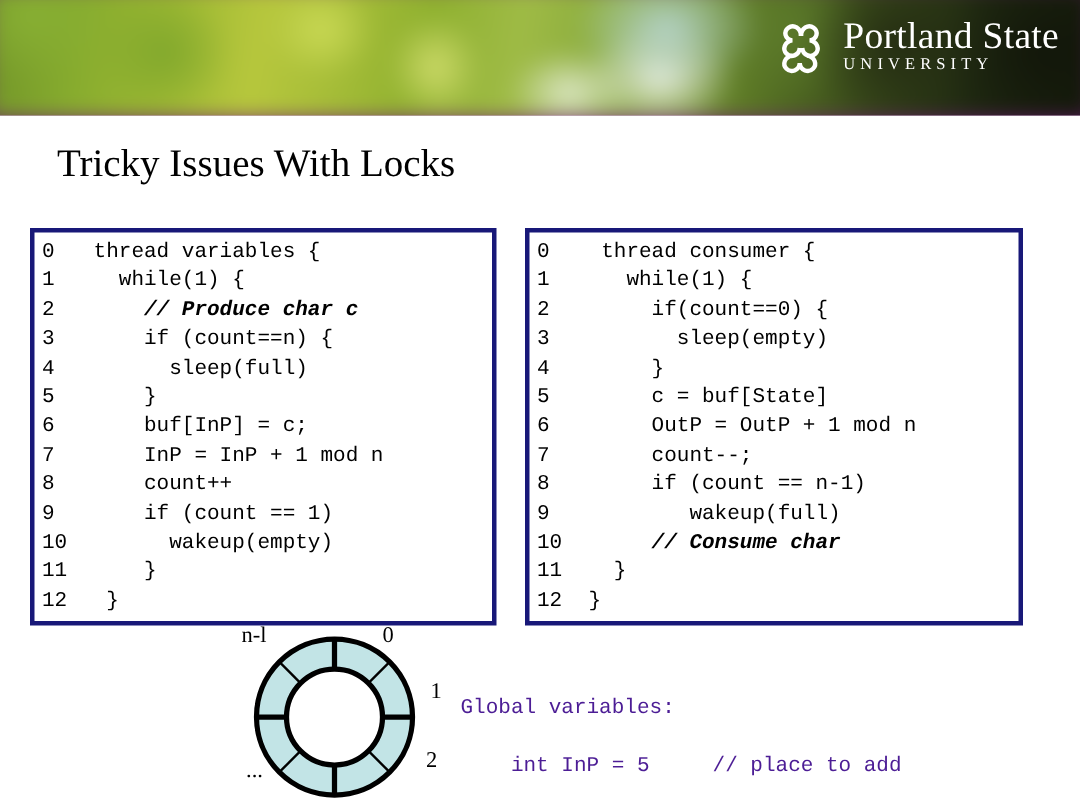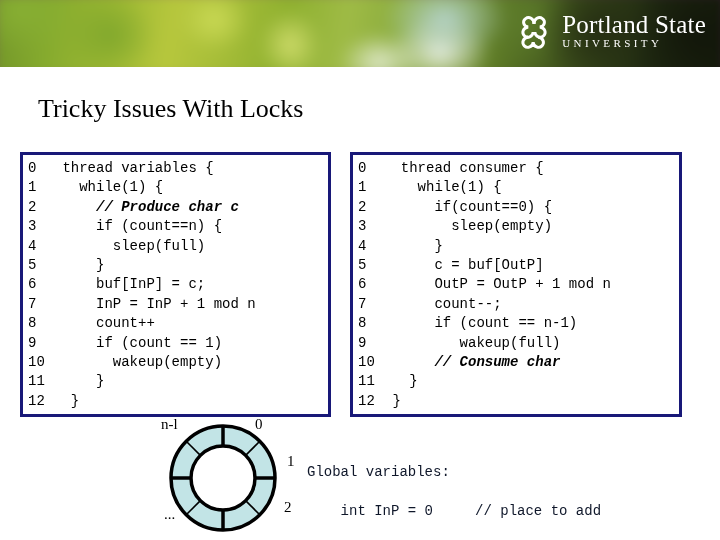--- a/index.html
+++ b/index.html
@@ -12,21 +12,21 @@
     height: 540px;
     position: relative;
     overflow: hidden;
     font-family: "Liberation Serif", serif;
   }
 
   
   #header-banner {
     position: absolute;
     left: 0; top: 0;
-    width: 720px; height: 67px;
+    width: 720px; height: 77px;
     overflow: hidden;
     background: #701a75;
   }
   #header-photo {
     position: absolute;
     left: -10px; top: -10px;
     width: 740px; height: 90px;
     background:
       radial-gradient(ellipse 90px 60px at 455px 28px, rgba(190,220,225,0.85) 0%, rgba(190,220,225,0.0) 70%),
       radial-gradient(ellipse 70px 50px at 450px 62px, rgba(245,248,242,0.9) 0%, rgba(245,248,242,0.0) 72%),
@@ -151,21 +151,21 @@
   #ring-label-2       { left: 134px; top: 83px; }
   #ring-label-ellipsis{ left: 14px;  top: 90px; }
 
   
   #globals {
     position: absolute;
     left: 307px; top: 424px;
     font-family: "Liberation Mono", monospace;
     font-size: 14px;
     line-height: 19.4px;
-    color: #0f172a;
+    color: #4c1d95;
     white-space: pre;
   }
   #globals .gline { white-space: pre; }
 </style>
 </head>
 <body>
 
 <div id="header-banner">
   <div id="header-photo"></div>
 
@@ -206,21 +206,21 @@
     <div class="code-line"><span class="ln">11</span><span class="src">     }</span></div>
     <div class="code-line"><span class="ln">12</span><span class="src">  }</span></div>
   </div>
 
 <div id="consumer-box" class="code-box">
     <div class="code-line"><span class="ln">0</span><span class="src">  thread consumer {</span></div>
     <div class="code-line"><span class="ln">1</span><span class="src">    while(1) {</span></div>
     <div class="code-line"><span class="ln">2</span><span class="src">      if(count==0) {</span></div>
     <div class="code-line"><span class="ln">3</span><span class="src">        sleep(empty)</span></div>
     <div class="code-line"><span class="ln">4</span><span class="src">      }</span></div>
-    <div class="code-line"><span class="ln">5</span><span class="src">      c = buf[OutP]</span></div>
+    <div class="code-line"><span class="ln">5</span><span class="src">      c = buf[State]</span></div>
     <div class="code-line"><span class="ln">6</span><span class="src">      OutP = OutP + 1 mod n</span></div>
     <div class="code-line"><span class="ln">7</span><span class="src">      count--;</span></div>
     <div class="code-line"><span class="ln">8</span><span class="src">      if (count == n-1)</span></div>
     <div class="code-line"><span class="ln">9</span><span class="src">         wakeup(full)</span></div>
     <div class="code-line comment"><span class="ln">10</span><span class="src">      // Consume char</span></div>
     <div class="code-line"><span class="ln">11</span><span class="src">   }</span></div>
     <div class="code-line"><span class="ln">12</span><span class="src"> }</span></div>
   </div>
 
 <div id="ring-diagram">
@@ -241,13 +241,13 @@
   </svg>
   <span class="ring-label" id="ring-label-nminus1">n-l</span>
   <span class="ring-label" id="ring-label-0">0</span>
   <span class="ring-label" id="ring-label-1">1</span>
   <span class="ring-label" id="ring-label-2">2</span>
   <span class="ring-label" id="ring-label-ellipsis">...</span>
 </div>
 
 <div id="globals">
   <div class="gline">Global variables:</div>
-<div class="gline">    int InP = 0     // place to add</div></div>
+<div class="gline">    int InP = 5     // place to add</div></div>
 
 </body></html>

